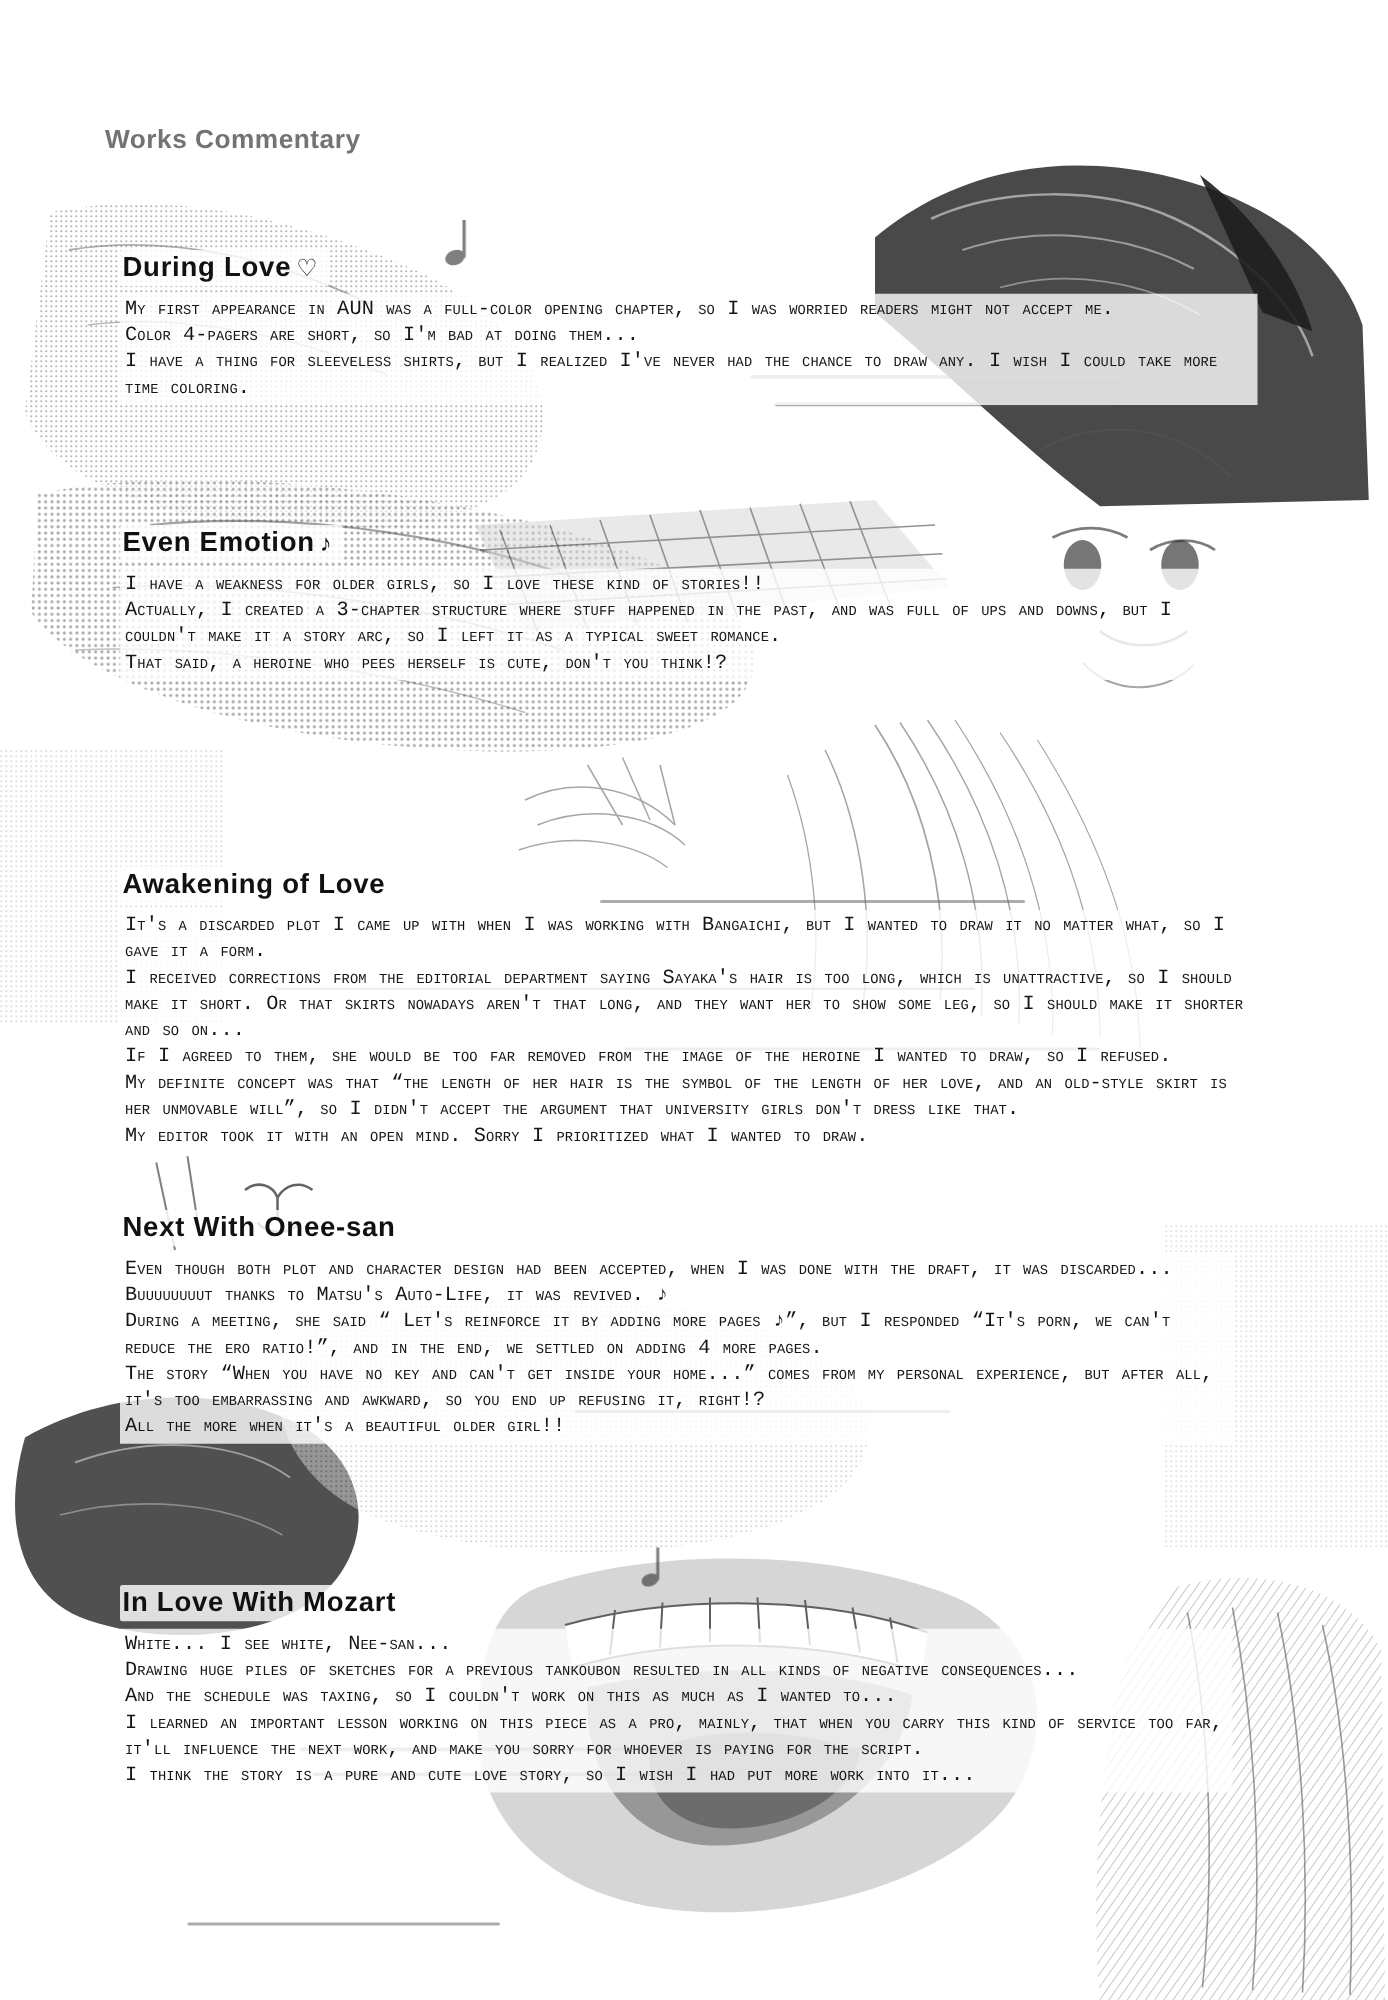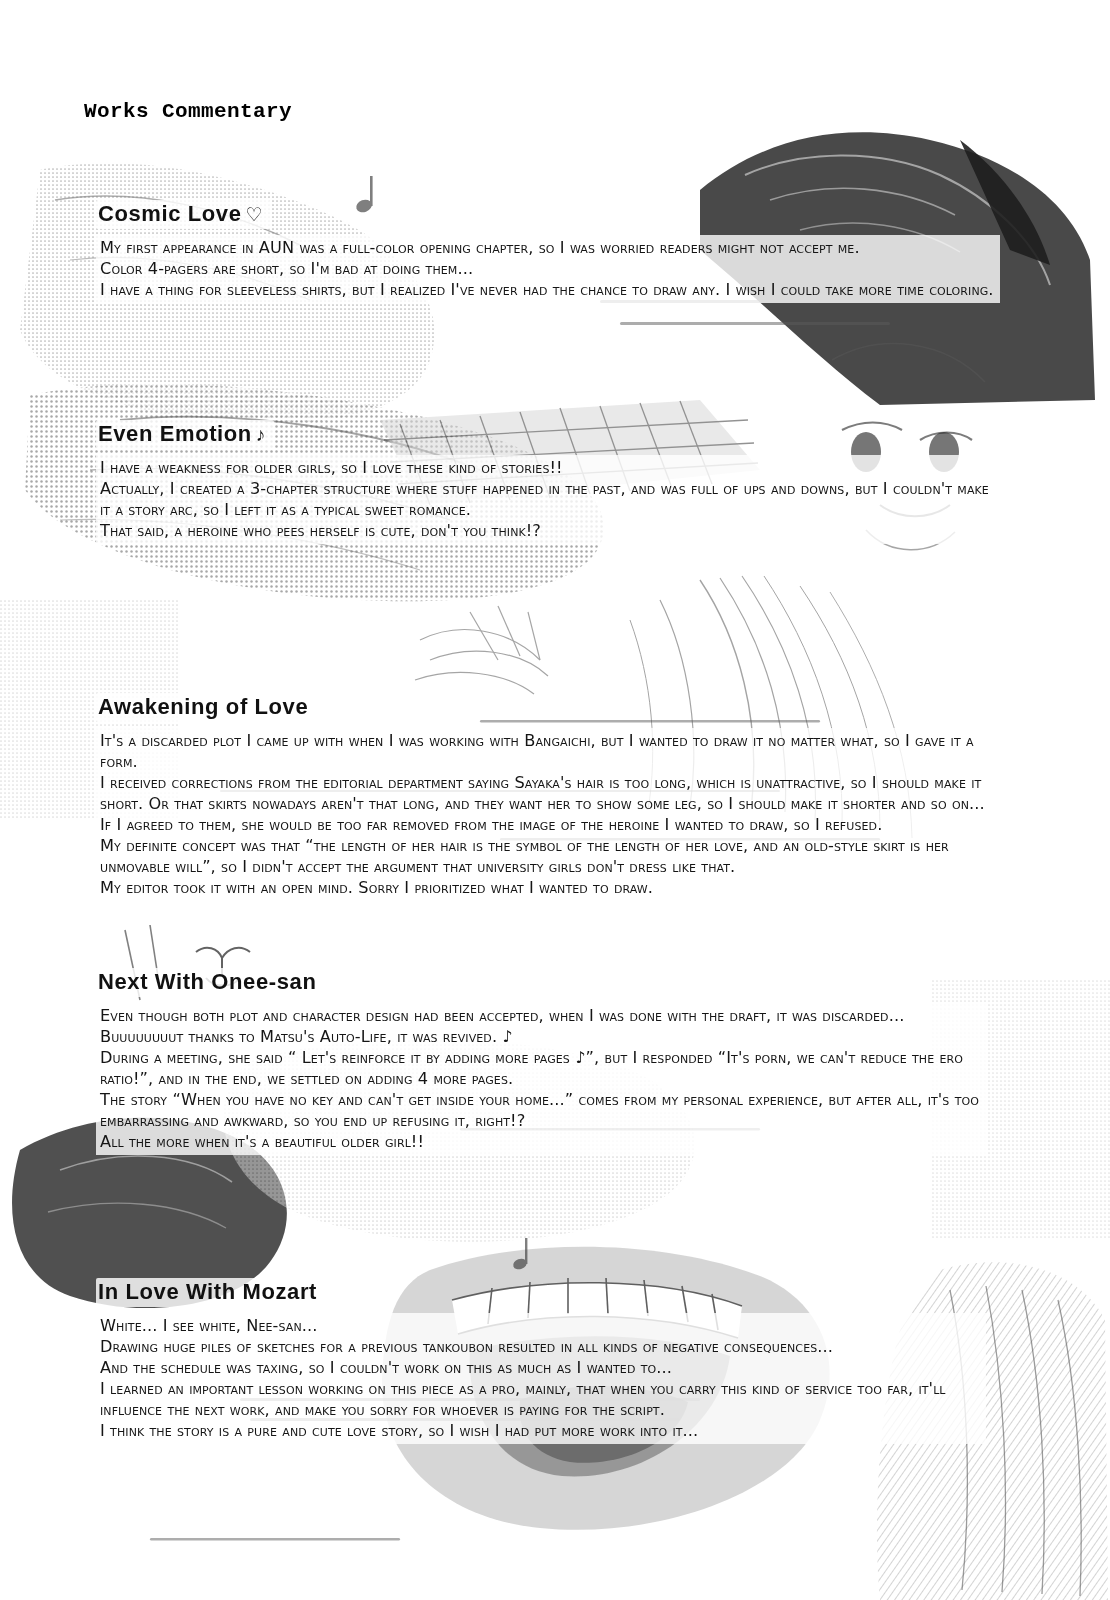--- a/index.html
+++ b/index.html
@@ -31,22 +31,21 @@
     inset: 0;
   }
 
   .page-title {
     position: absolute;
     left: 84px;
     top: 100px;
     font-size: 21px;
     font-weight: bold;
     letter-spacing: 0.4px;
-    color: #000000;
-    font-family: Liberation Mono, monospace;
+    color: #737373;
   }
 
   .section {
     position: absolute;
     left: 96px;
     width: 910px;
   }
 
   .section-heading {
     font-size: 22px;
@@ -72,28 +71,29 @@
     font-variant: small-caps;
     letter-spacing: 0.1px;
     color: #151515;
     background: rgba(255,255,255,0.80);
     display: inline-block;
     padding: 2px 6px 3px 4px;
   }
   .body-text p {
     margin: 0;
     white-space: pre-wrap;
+    font-family: Liberation Mono, monospace;
   }
 
   
   #sec-cosmic    { top: 200px; }
   #sec-sweet     { top: 420px; }
   #sec-awaken    { top: 648px; margin-top: 45px; }
   #sec-nextdoor  { top: 968px; }
-  #sec-mozart    { top: 1268px; margin-top: 10px; }
+  #sec-mozart    { top: 1268px; }
 
   .w-narrow { width: 880px; }
 </style>
 </head>
 <body>
 
 <div class="art-layer">
   <svg width="1110" height="1600" viewBox="0 0 1110 1600" xmlns="http://www.w3.org/2000/svg">
     <defs>
       <pattern id="screentone" width="4" height="4" patternUnits="userSpaceOnUse">
@@ -245,21 +245,21 @@
     </g>
   </svg>
 </div>
 
 <div class="page">
 
   <div class="page-title">Works Commentary</div>
 
   <div class="section" id="sec-cosmic">
     <div class="section-heading">
-      <span>Cosmic Love</span><span class="deco">♡</span>
+      <span>During Love</span><span class="deco">♡</span>
     </div>
     <div class="body-text">
       <p>My first appearance in AUN was a full-color opening chapter, so I was worried readers might not accept me.
 Color 4-pagers are short, so I'm bad at doing them...
 I have a thing for sleeveless shirts, but I realized I've never had the chance to draw any. I wish I could take more time coloring.</p>
     </div>
   </div>
 
   <div class="section" id="sec-sweet">
     <div class="section-heading">

